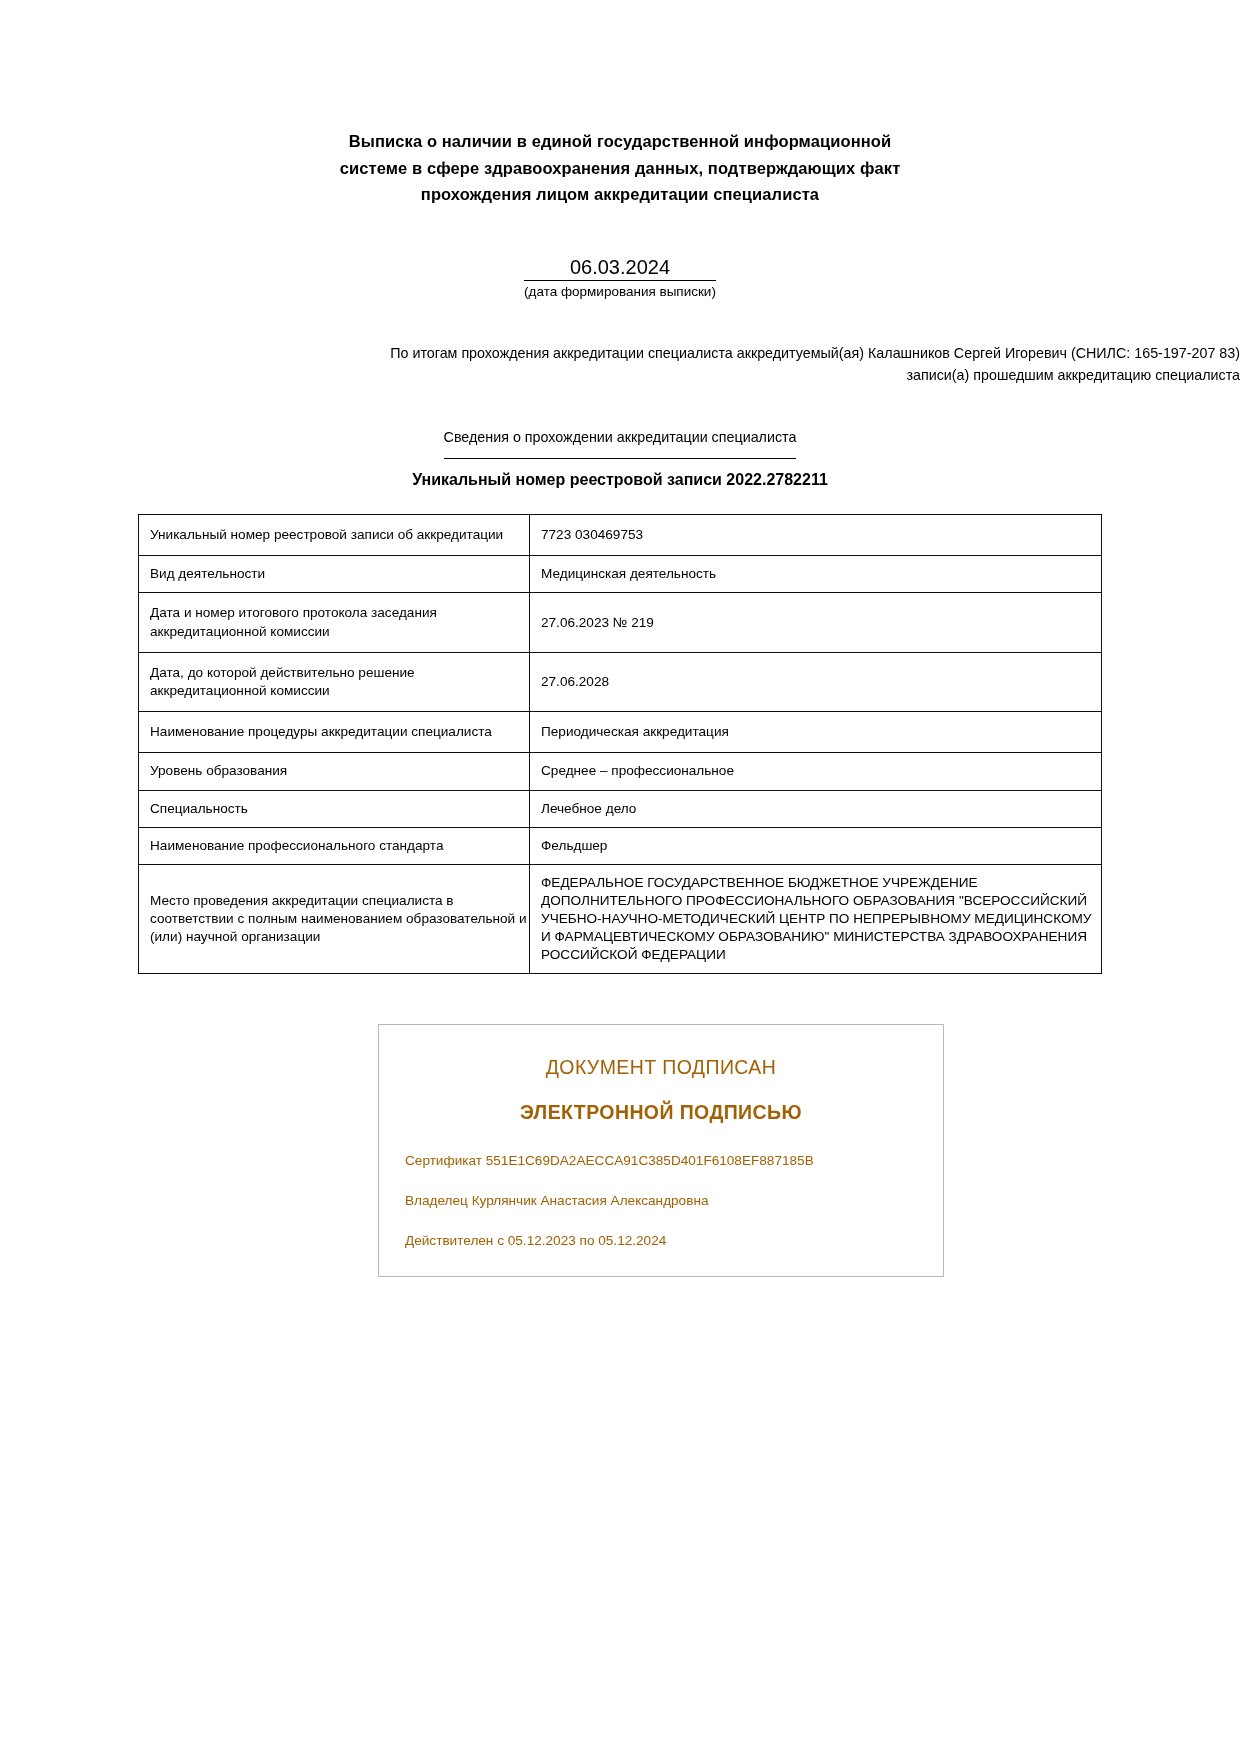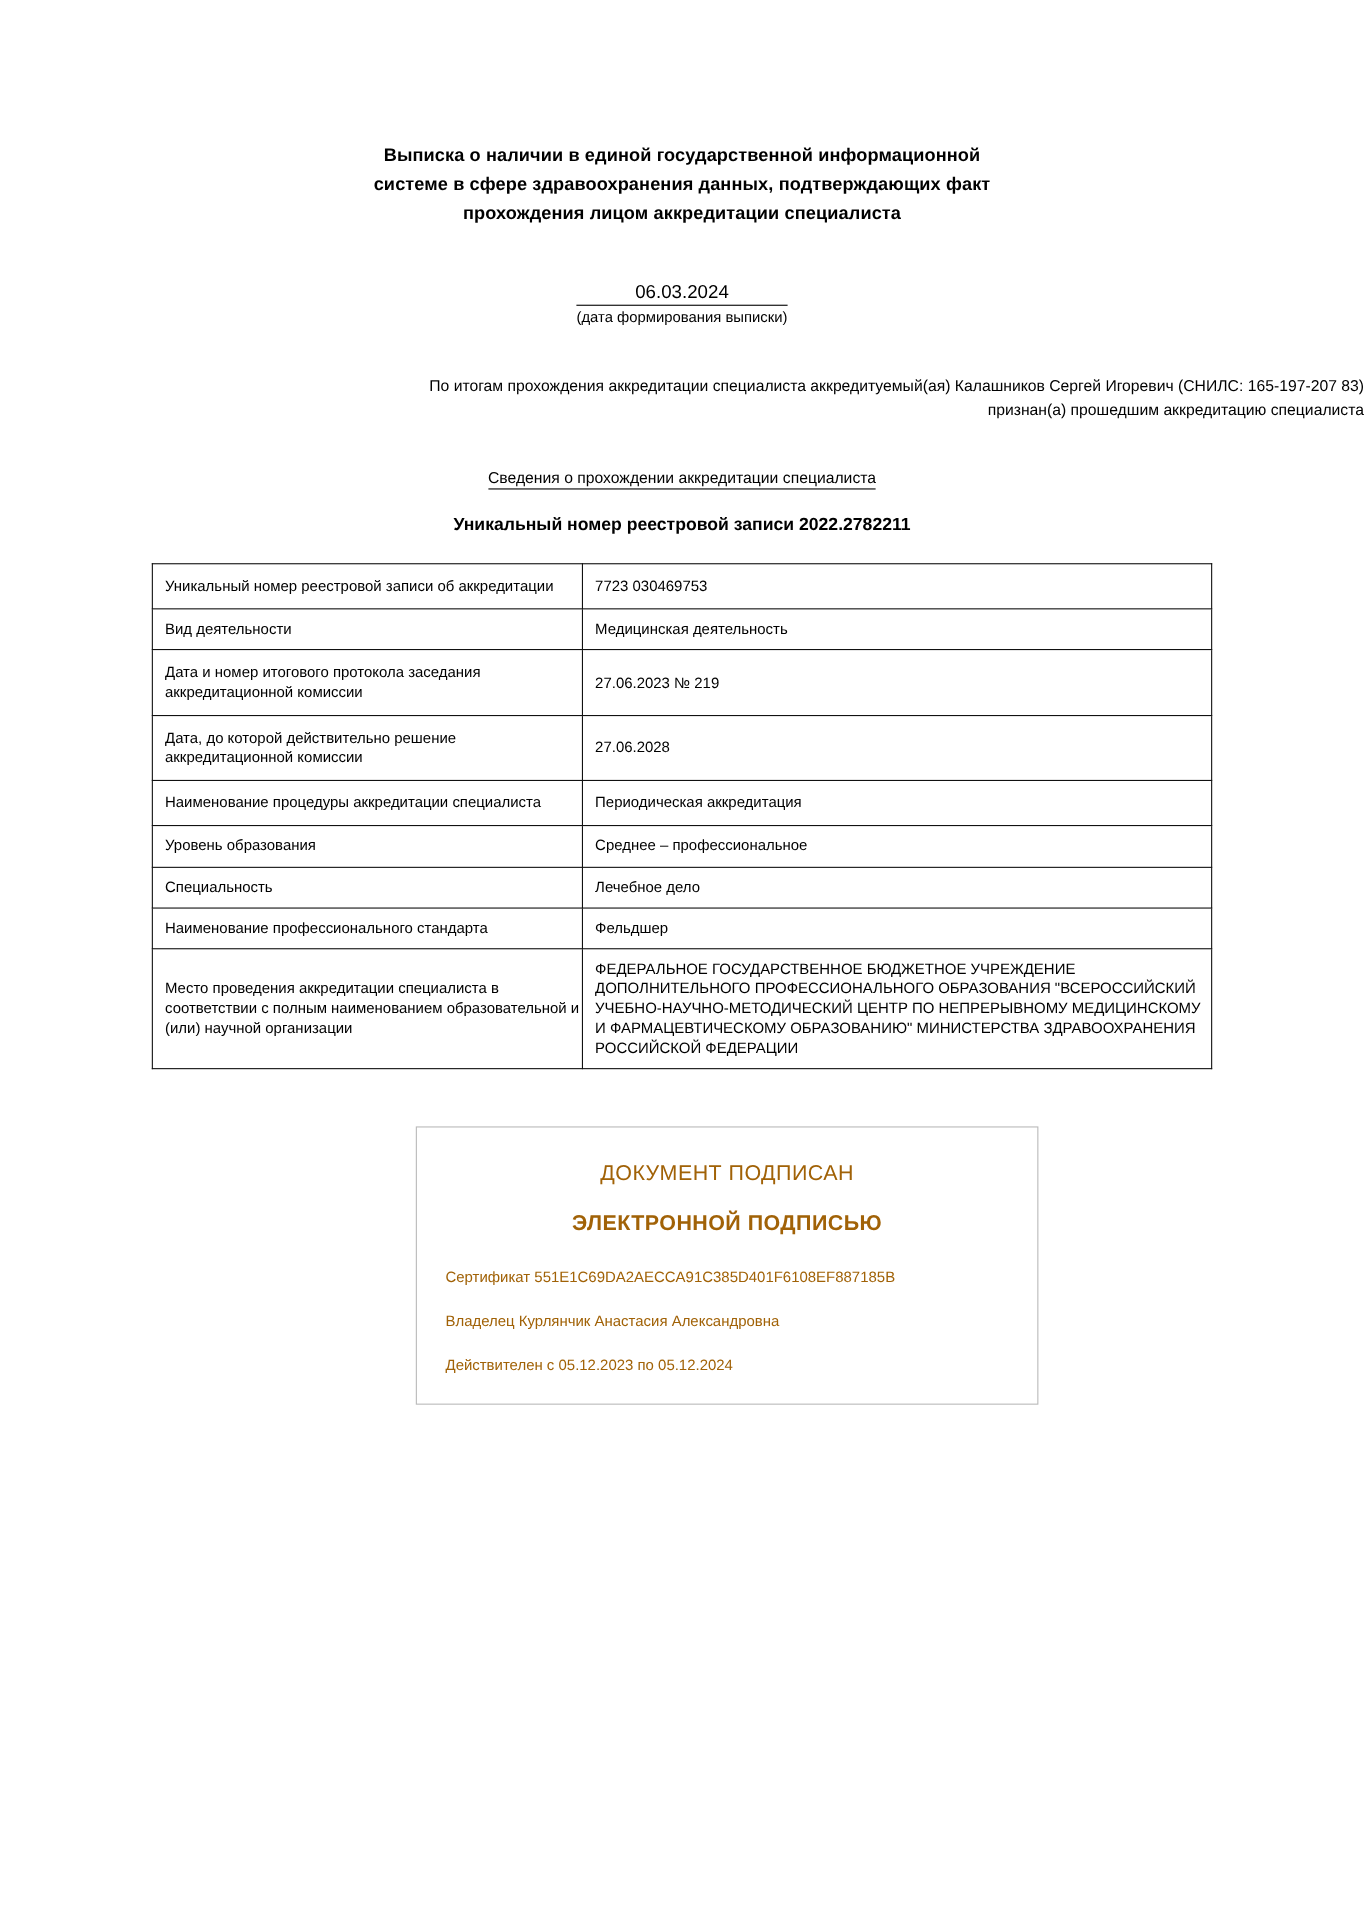--- a/index.html
+++ b/index.html
@@ -40,21 +40,21 @@
   .date-block {
     margin-top: 48px;
     width: 100%;
     text-align: center;
   }
   .date-inner {
     display: inline-block;
     text-align: center;
   }
   .date-value {
-    font-size: 17px;
+    font-size: 20px;
     border-bottom: 1px solid #000;
     padding: 0 46px 1px 46px;
     display: block;
   }
   .date-caption {
     font-size: 13.5px;
     display: block;
     margin-top: 3px;
   }
 
@@ -70,21 +70,21 @@
 
   
   .section-heading {
     margin-top: 43px;
     width: 100%;
     text-align: center;
     font-size: 14.3px;
   }
   .section-heading span {
     border-bottom: 1px solid #000;
-    padding-bottom: 1px;
+    padding-bottom: 13px;
     text-align: right;
   }
   .record-number {
     margin-top: 26px;
     width: 100%;
     text-align: center;
     font-size: 16px;
     font-weight: bold;
   }
 
@@ -150,21 +150,21 @@
 
   <div class="date-block">
     <span class="date-inner">
       <span class="date-value">06.03.2024</span>
       <span class="date-caption">(дата формирования выписки)</span>
     </span>
   </div>
 
   <div class="intro">
     <span class="line">По итогам прохождения аккредитации специалиста аккредитуемый(ая) Калашников Сергей Игоревич (СНИЛС: 165-197-207 83)</span>
-    <span class="line">признан(а) прошедшим аккредитацию специалиста</span>
+    <span class="line">записи(а) прошедшим аккредитацию специалиста</span>
   </div>
 
   <div class="section-heading">
     <span>Сведения о прохождении аккредитации специалиста</span>
   </div>
 
   <div class="record-number">Уникальный номер реестровой записи 2022.2782211</div>
 
   <table class="info">
     <tbody>

